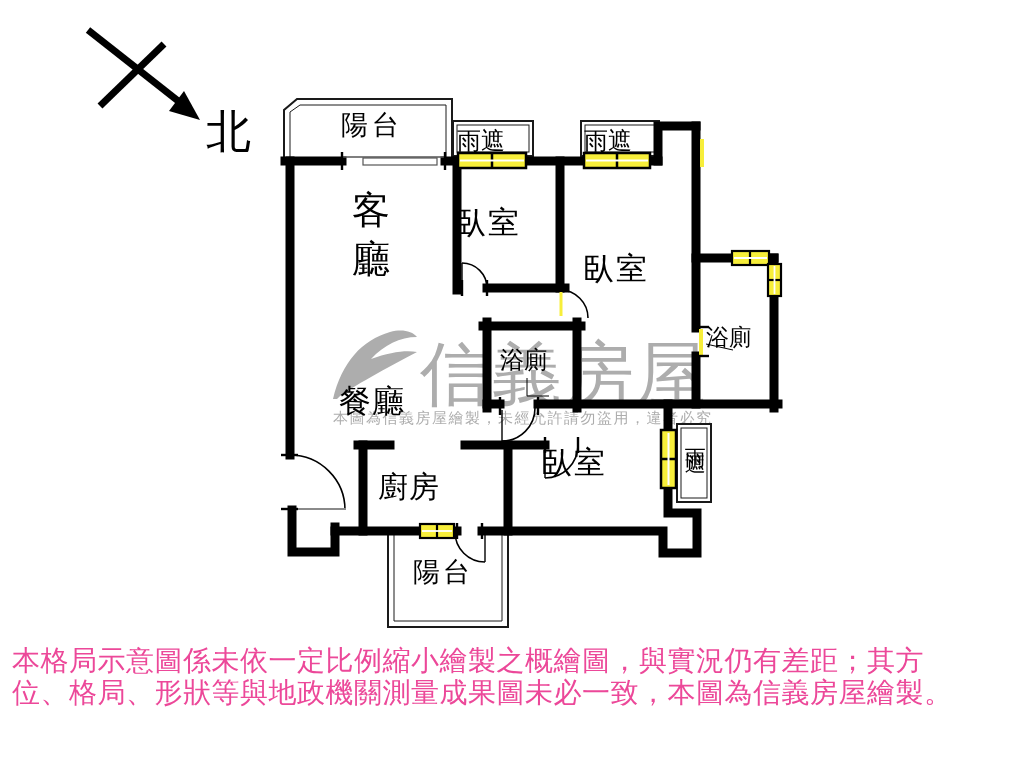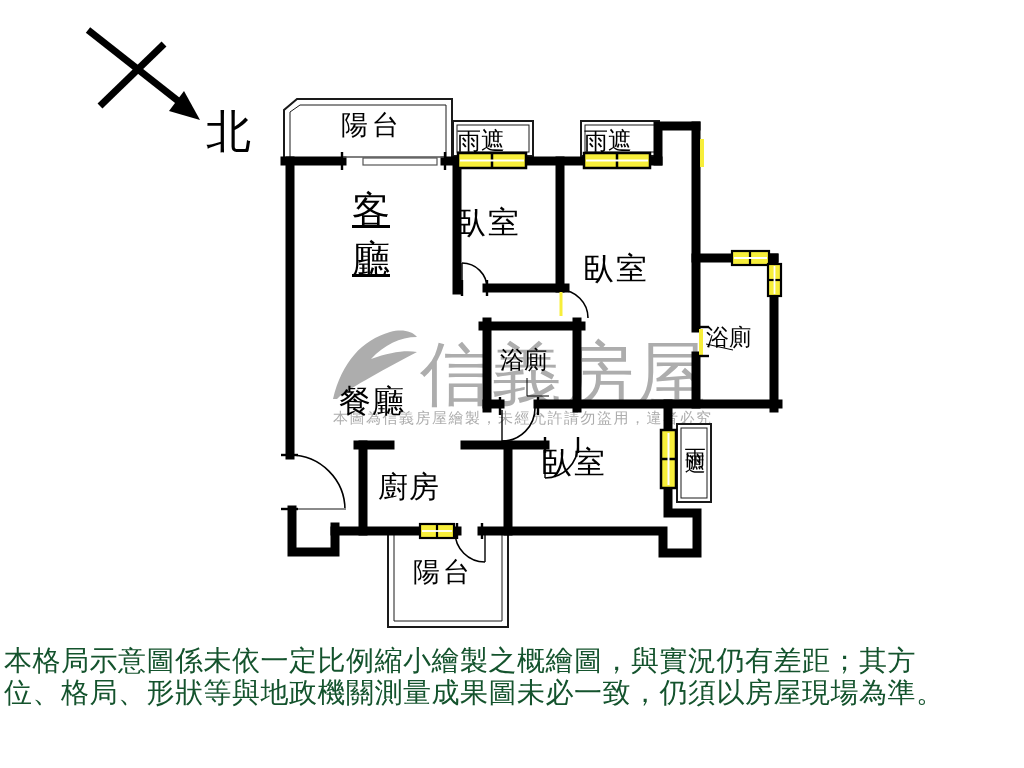--- a/index.html
+++ b/index.html
@@ -5,24 +5,24 @@
   html,body{margin:0;padding:0;background:#fff;}
   #stage{
     position:relative;width:1024px;height:768px;background:#ffffff;overflow:hidden;
     font-family:"Liberation Serif","DejaVu Serif",serif;
   }
   #plan-svg{position:absolute;left:0;top:0;}
   .lbl{
     position:absolute;color:#000;white-space:nowrap;line-height:1.25;
     font-family:"Liberation Serif","DejaVu Serif",serif;
   }
-  .lbl.wrap{white-space:normal;text-align:center;line-height:1.3;text-decoration:underline;}
+  .lbl.wrap{white-space:normal;text-align:center;line-height:1.3;}
   .vert{writing-mode:vertical-rl;letter-spacing:3px;}
   .disc{
-    position:absolute;left:4px;color:#14532d;font-size:28px;letter-spacing:0.5px;
+    position:absolute;left:12px;color:#ec4899;font-size:28px;letter-spacing:0.5px;
     font-family:"Liberation Serif","DejaVu Serif",serif;white-space:nowrap;
   }
 </style>
 </head>
 <body>
 
 <div id="stage">
 
   <svg id="plan-svg" width="1024" height="768" viewBox="0 0 1024 768">
 
@@ -217,15 +217,15 @@
 
   <div class="lbl" style="left:541px;top:444px;font-size:31px;letter-spacing:2px">臥室</div>
 
   <div class="lbl" style="left:378px;top:468px;font-size:30px;letter-spacing:1px">廚房</div>
 
   <div class="lbl" style="left:413px;top:556px;font-size:27px;letter-spacing:3px">陽台</div>
 
   <div class="lbl vert" style="left:682px;top:432px;height:66px;font-size:21px">雨遮</div>
 
   <div class="disc" style="top:642px">本格局示意圖係未依一定比例縮小繪製之概繪圖，與實況仍有差距；其方</div>
-  <div class="disc" style="top:674px">位、格局、形狀等與地政機關測量成果圖未必一致，仍須以房屋現場為準。</div>
+  <div class="disc" style="top:674px">位、格局、形狀等與地政機關測量成果圖未必一致，本圖為信義房屋繪製。</div>
 
 </div>
 
 </body></html>

